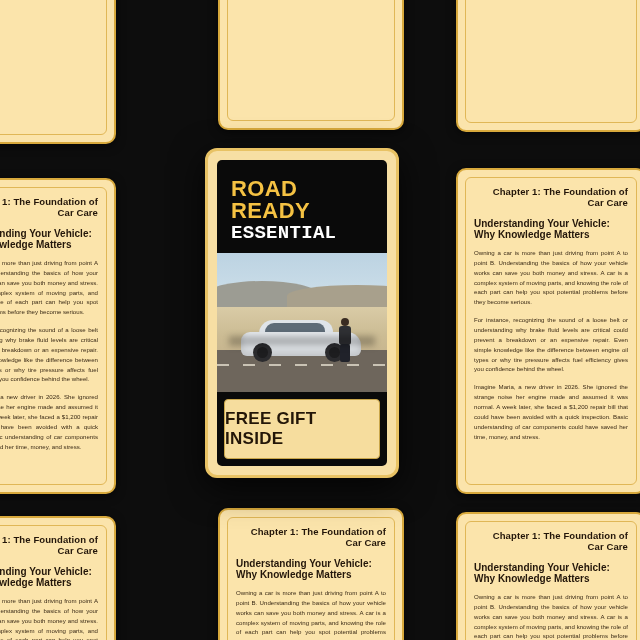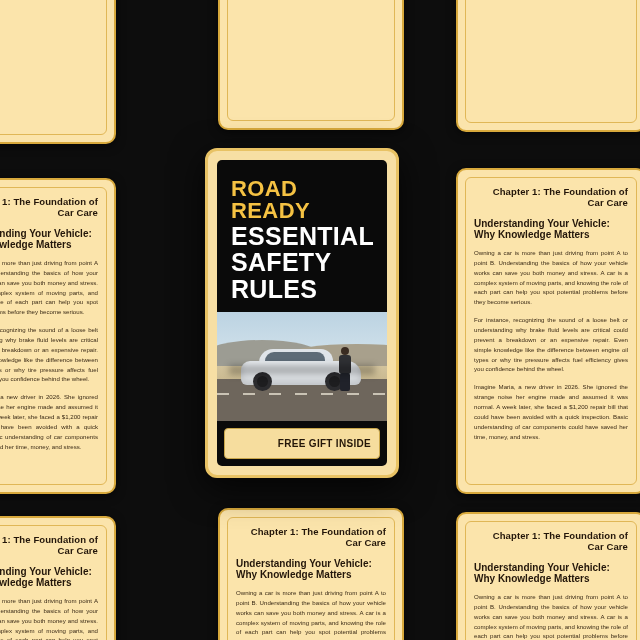--- a/index.html
+++ b/index.html
@@ -101,25 +101,26 @@
     padding: 18px 14px 8px 14px;
   }
   .ct-line1 {
     font-size: 22px;
     font-weight: bold;
     color: #f5c243;
     letter-spacing: 0.4px;
     line-height: 1.02;
   }
   .ct-line2, .ct-line3 {
-    font-size: 25px;
+    font-size: 19px;
     font-weight: bold;
     color: #ffffff;
     letter-spacing: 0.3px;
     line-height: 1.06;
+    font-family: Liberation Mono, monospace;
   }
   .cover-photo {
     position: relative;
     flex: 1 1 auto;
     margin-top: 2px;
     background: linear-gradient(#bcd3e2 0%, #cfe0ea 38%, #d9cba6 39%, #cbbb93 60%, #bda986 100%);
     overflow: hidden;
   }
   
   .hill {
@@ -189,23 +190,23 @@
   .p-head { position:absolute; left:4px; top:0; width:8px; height:8px; background:#3a2c22; border-radius:50%; }
   .p-torso{ position:absolute; left:2px; top:8px; width:12px; height:19px; background:#2f3034; border-radius:3px; }
   .p-legs { position:absolute; left:3px; top:26px; width:10px; height:18px; background:#20222a; border-radius:2px; }
   
   .cover-banner {
     flex: 0 0 auto;
     margin: 7px;
     background: #f6dd9e;
     border: 1px solid #c9a64a;
     border-radius: 4px;
-    text-align: right;
-    padding: 9px 8px;
-    font-size: 10px;
+    text-align: left;
+    padding: 9px 0;
+    font-size: 17px;
     font-weight: bold;
     color: #231608;
     letter-spacing: 0.3px;
   }
   .banner-shadow {
     position: absolute;
     left: 12px; right: 12px; bottom: 46px;
     height: 10px;
     background: rgba(0,0,0,0.25);
     filter: blur(3px);
@@ -272,21 +273,20 @@
     <p>Owning a car is more than just driving from point A to point B. Understanding the basics of how your vehicle works can save you both money and stress. A car is a complex system of moving parts, and knowing the role of each part can help you spot potential problems before they become serious.</p>
 
   </div>
 
   <div id="cover">
     <div id="cover-body">
 
       <div class="cover-title-block">
         <div class="ct-line1">ROAD READY</div>
         <div class="ct-line2">ESSENTIAL</div>
-        <div class="ct-line3">SAFETY RULES</div>
       </div>
 
       <div class="cover-photo">
         <div class="hill h1"></div>
         <div class="hill h2"></div>
 
         <div class="road">
           <div class="road-line"></div>
         </div>
 

